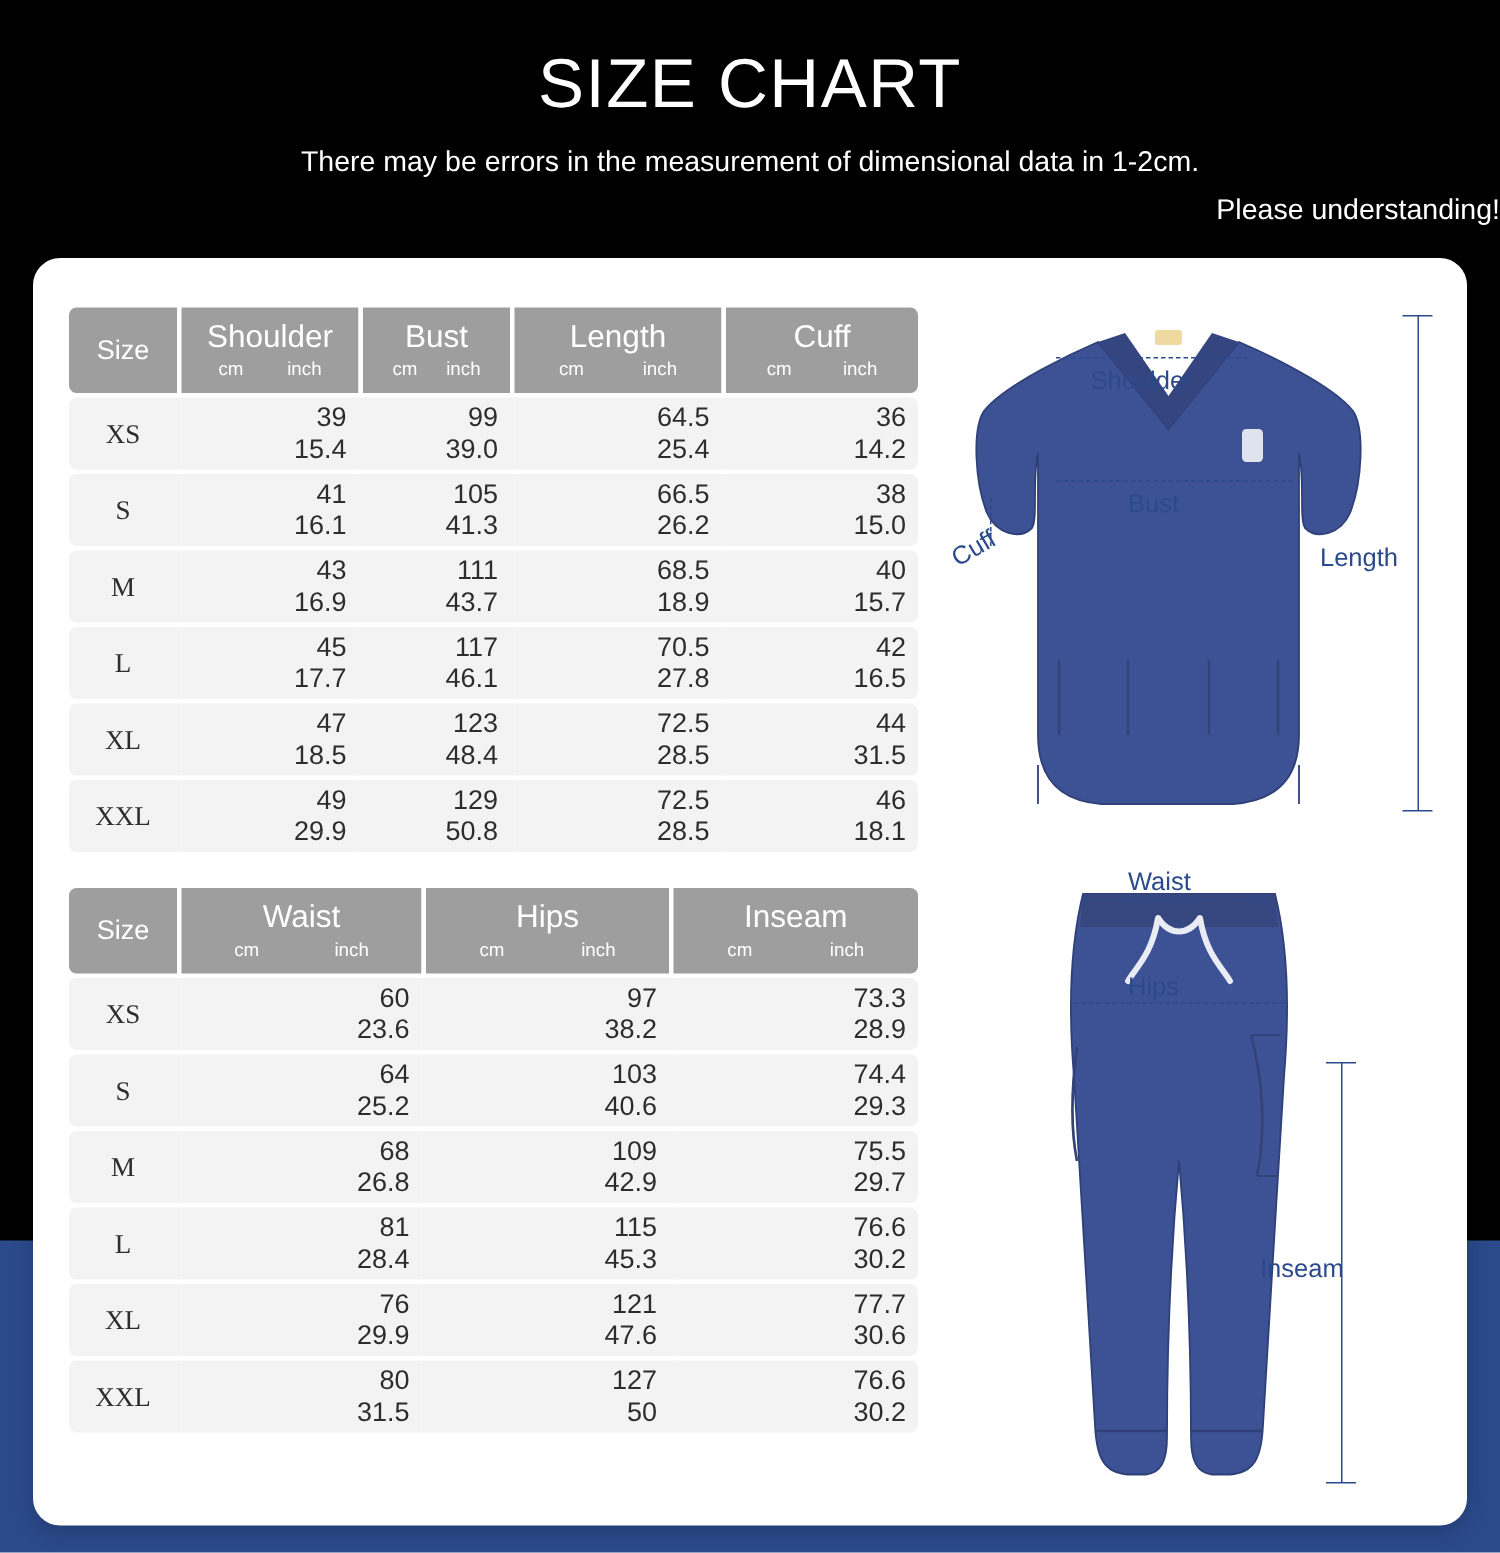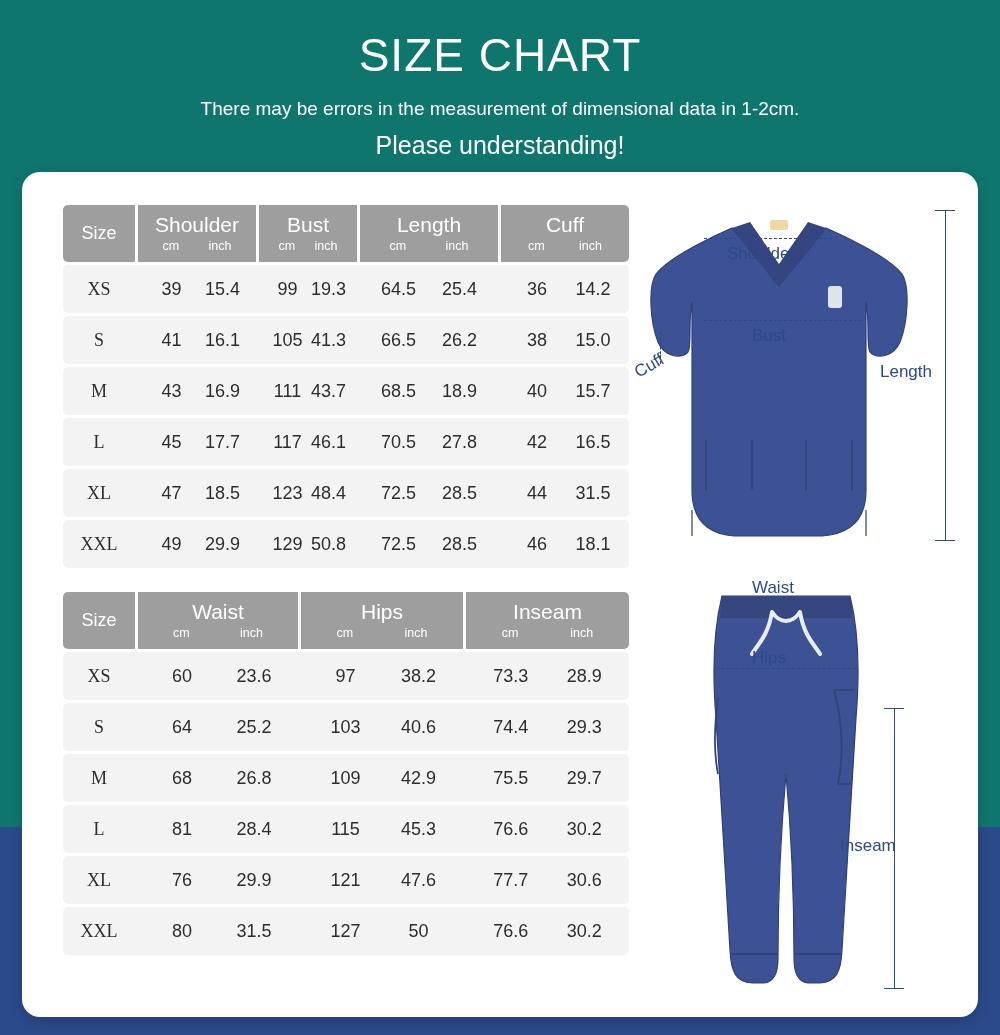--- a/index.html
+++ b/index.html
@@ -11,62 +11,63 @@
     height: 1035px;
     background: #2b4a8b;
     font-family: "Liberation Sans", sans-serif;
     overflow: hidden;
     position: relative;
   }
   .page {
     position: relative;
     width: 1000px;
     height: 827px;
-    background: #0f766e;
+    background: #000000;
   }
   
   .header {
     padding-top: 30px;
     text-align: center;
     color: #ffffff;
   }
   .header .title {
     font-size: 46px;
     letter-spacing: 1px;
     font-weight: 400;
     line-height: 1.1;
     margin-bottom: 14px;
   }
   .header .sub1 {
     font-size: 19px;
     font-weight: 400;
     line-height: 1.5;
   }
   .header .sub2 {
-    font-size: 25px;
+    font-size: 19px;
     font-weight: 400;
     line-height: 1.5;
     margin-top: 4px;
+    text-align: right;
   }
   
   .card {
     position: absolute;
     left: 22px;
     top: 172px;
     width: 956px;
     height: 845px;
     background: #ffffff;
     border-radius: 18px;
     box-shadow: 0 4px 14px rgba(0,0,0,0.18);
     overflow: hidden;
   }
   
   .tables {
     position: absolute;
-    left: 41px;
+    left: 24px;
     top: 30px;
     width: 566px;
   }
   table.sizetable {
     border-collapse: separate;
     border-spacing: 0 3px;
     width: 566px;
     table-layout: fixed;
   }
   table.sizetable td, table.sizetable th {
@@ -119,22 +120,23 @@
     border-bottom-left-radius: 5px;
     font-family: Liberation Serif, serif;
   }
   .body-row td.last {
     border-top-right-radius: 5px;
     border-bottom-right-radius: 5px;
   }
   .pair {
     display: flex;
     justify-content: space-around;
-    align-items: center;
+    align-items: flex-end;
     padding: 0 8px;
+    flex-direction: column;
   }
   .pair span {
     flex: 1;
     text-align: center;
   }
   .table-gap {
     height: 18px;
   }
   
   .illus {
@@ -240,21 +242,21 @@
           <td>
                 <div class="pair">
                   <span>39</span>
                   <span>15.4</span>
                 </div>
               </td>
           <td class="sep"></td>
           <td>
                 <div class="pair">
                   <span>99</span>
-                  <span>19.3</span>
+                  <span>39.0</span>
                 </div>
               </td>
           <td class="sep"></td>
           <td>
                 <div class="pair">
                   <span>64.5</span>
                   <span>25.4</span>
                 </div>
               </td>
           <td class="sep"></td>

